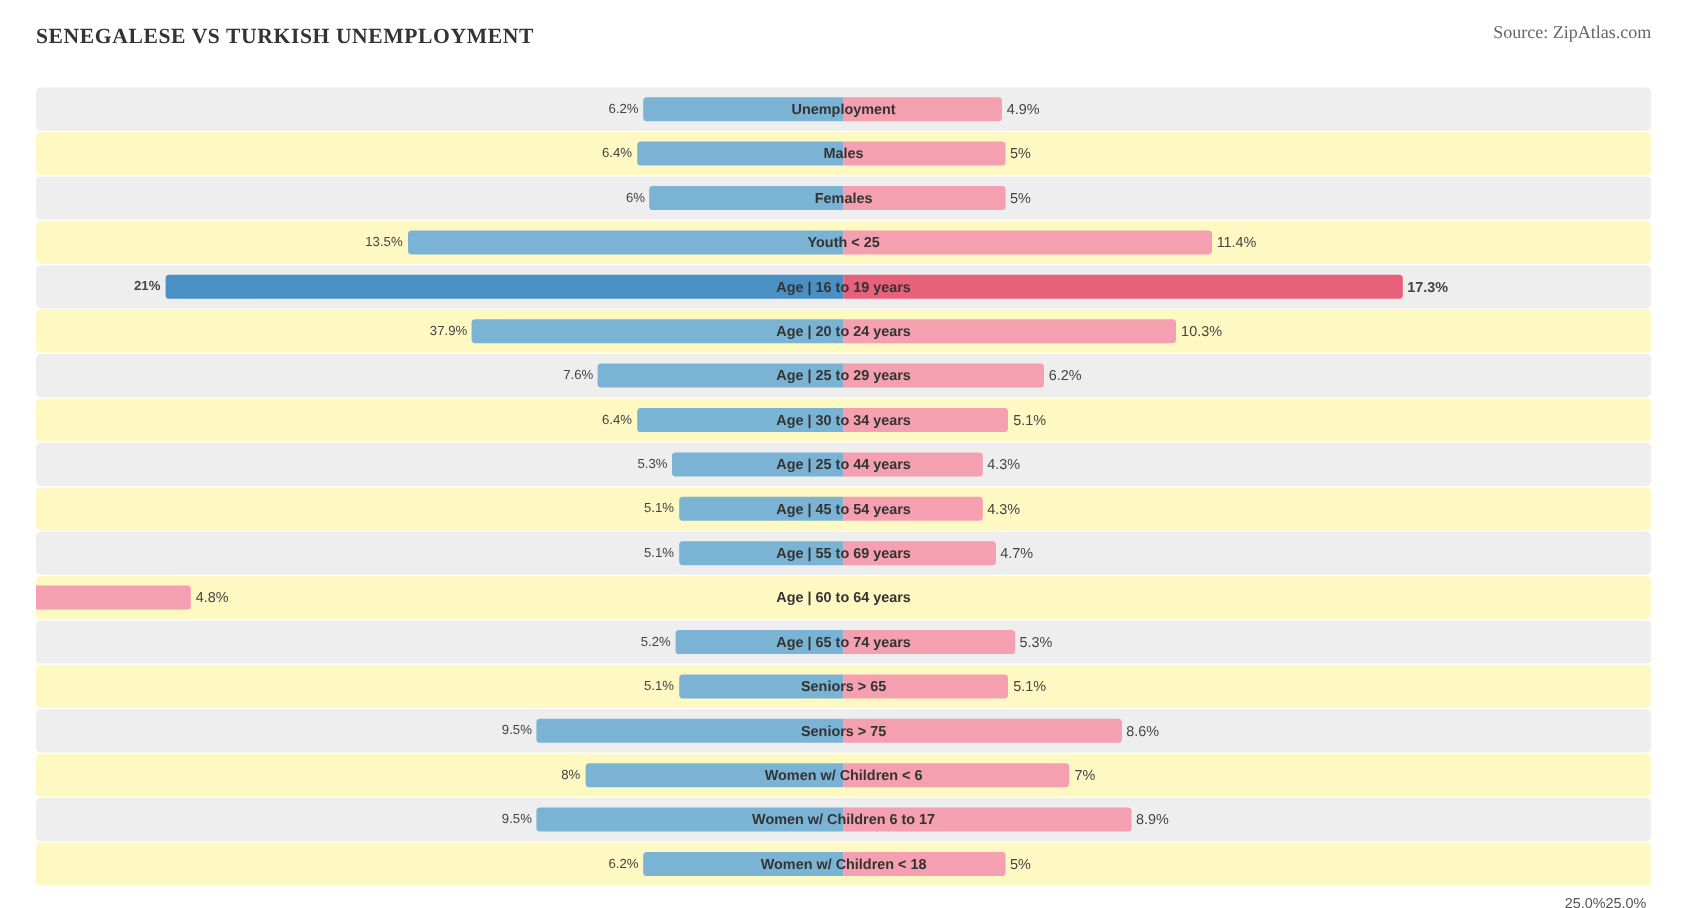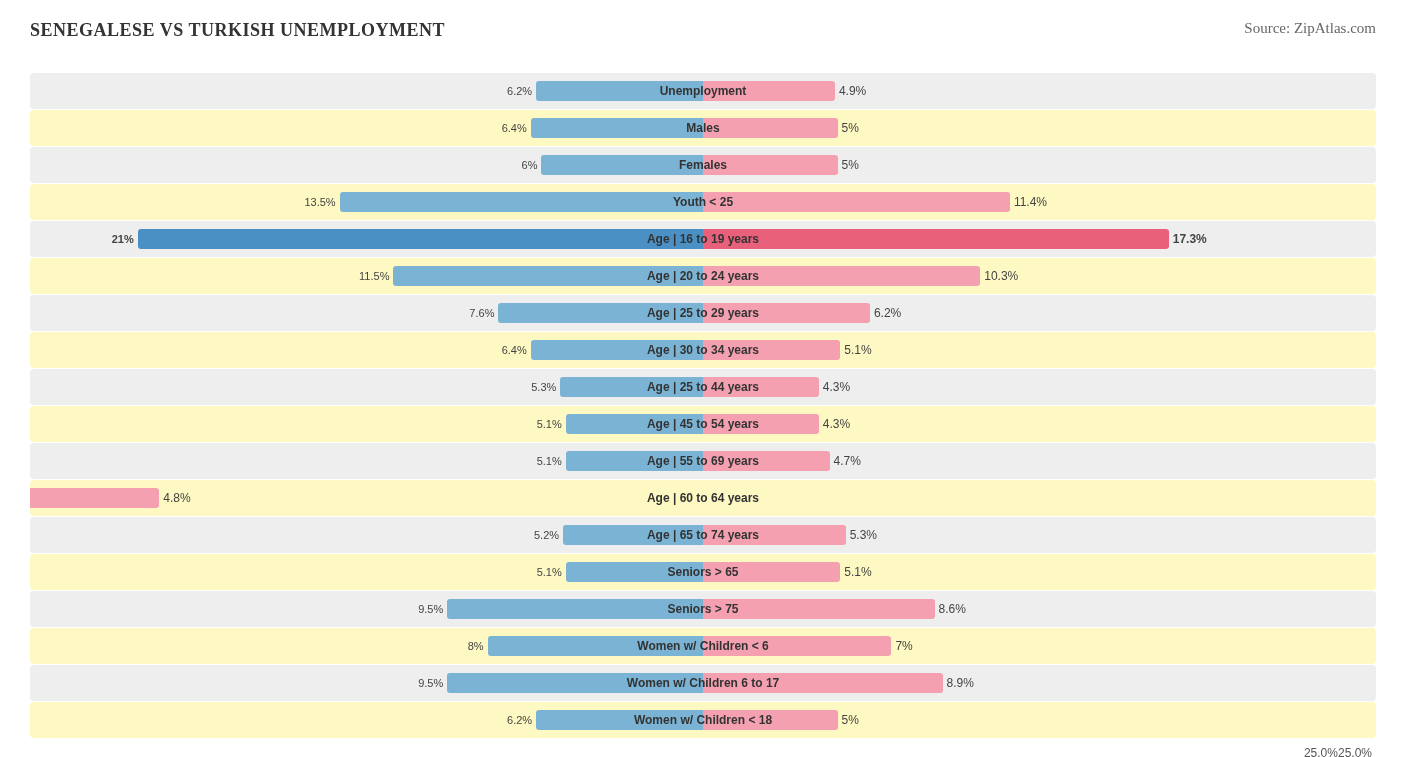--- a/index.html
+++ b/index.html
@@ -226,21 +226,21 @@
         <div class="right-section">
           <div class="bar-right" style="width: 69.2%"></div>
           <span class="value-right" style="left: calc(69.2% + 4px)">17.3%</span>
         </div>
       </div>
     </div>
       <div class="row">
       <div class="bar-container">
         <div class="left-section">
           <div class="bar-left" style="width: 46%"></div>
-          <span class="value-left" style="right: calc(46% + 4px)">11.5%</span>
+          <span class="value-left" style="right: calc(46% + 4px)">37.9%</span>
         </div>
         <div class="center-label">Age | 20 to 24 years</div>
         <div class="right-section">
           <div class="bar-right" style="width: 41.2%"></div>
           <span class="value-right" style="left: calc(41.2% + 4px)">10.3%</span>
         </div>
       </div>
     </div>
       <div class="row">
       <div class="bar-container">

